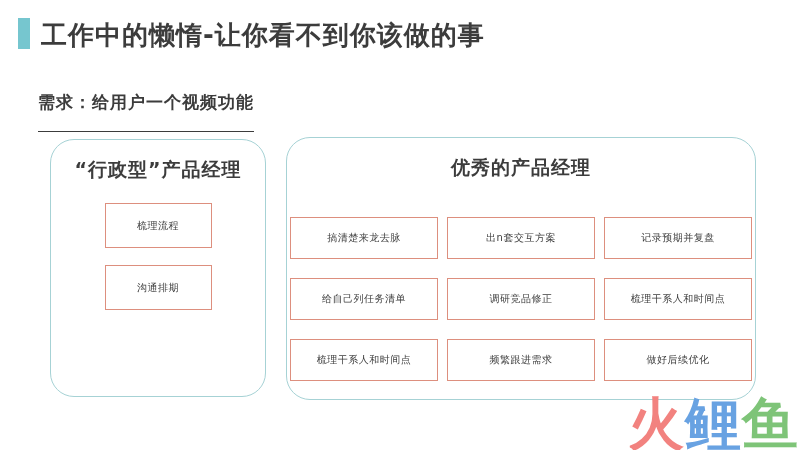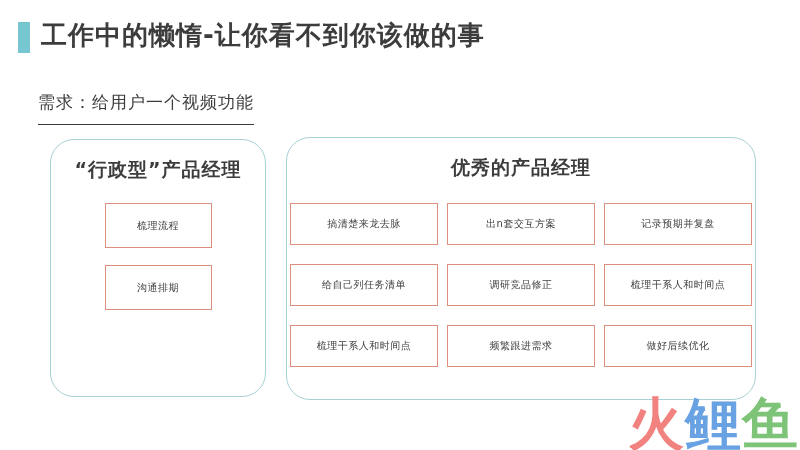--- a/index.html
+++ b/index.html
@@ -1,27 +1,27 @@
 <!DOCTYPE html>
 <html><head>
 <meta charset="utf-8">
 <style>
   html,body{margin:0;padding:0;background:#fff;}
   .stage{
     position:relative;width:800px;height:450px;background:#ffffff;
     overflow:hidden;font-family:"DejaVu Sans",sans-serif;color:#3c3c3c;
   }
   
-  .header{position:absolute;left:18px;top:18px;display:flex;align-items:flex-end;}
+  .header{position:absolute;left:18px;top:18px;display:flex;align-items:flex-start;}
   .accent-bar{width:12px;height:31px;background:#76c6cf;margin-right:11px;flex:0 0 auto;}
   .page-title{font-size:26px;font-weight:bold;letter-spacing:1px;white-space:nowrap;}
   
   .requirement{
-    position:absolute;left:38px;top:91px;font-size:17px;font-weight:normal;
-    letter-spacing:1px;border-bottom:1.5px solid #3c3c3c;padding-bottom:10px;
+    position:absolute;left:38px;top:91px;font-size:17px;font-weight:bold;
+    letter-spacing:1px;border-bottom:1.5px solid #3c3c3c;padding-bottom:17px;
   }
   
   .panel{
     position:absolute;border:1.5px solid #a6d2d5;border-radius:24px;
     background:#fff;box-sizing:border-box;
   }
   .panel-admin{left:50px;top:139px;width:216px;height:258px;}
   .panel-excellent{left:286px;top:137px;width:470px;height:263px;}
   .panel-title{
     text-align:center;font-size:19px;font-weight:bold;letter-spacing:1px;
@@ -30,21 +30,21 @@
   
   .task-box{
     border:1.3px solid #dd8f7e;background:#fff;box-sizing:border-box;
     display:flex;align-items:center;justify-content:center;
     font-size:10px;letter-spacing:0.5px;white-space:nowrap;
   }
   .admin-col{display:flex;flex-direction:column;align-items:center;gap:17px;}
   .admin-col .task-box{width:107px;height:45px;}
   .grid{
     display:grid;grid-template-columns:repeat(3,148px);
-    justify-content:center;column-gap:9px;row-gap:19px;margin-top:2px;
+    justify-content:center;column-gap:9px;row-gap:19px;margin-top:16px;
   }
   .grid .task-box{height:42px;}
   
   .watermark{
     position:absolute;left:628px;top:396px;font-size:56px;font-weight:900;
     letter-spacing:1px;line-height:1;white-space:nowrap;
   }
   .wm-0{color:#f2827f;}
   .wm-1{color:#68a2e2;}
   .wm-2{color:#7ec478;}

